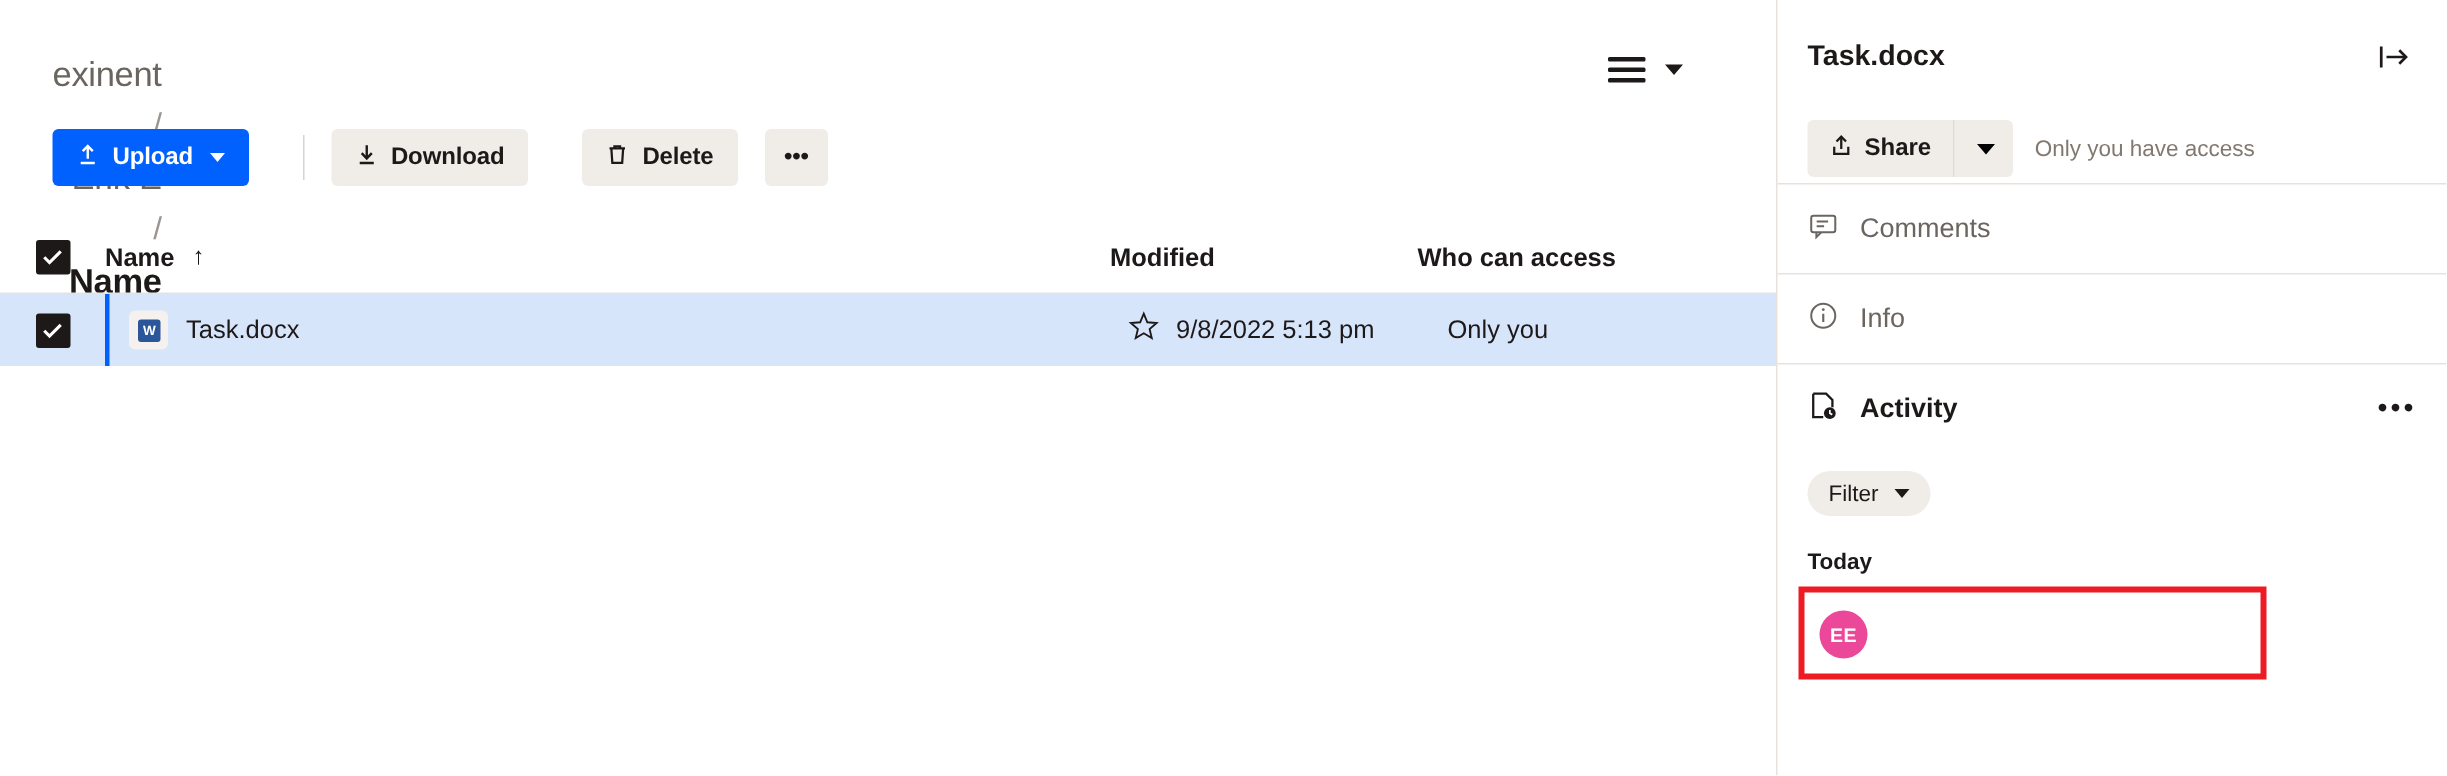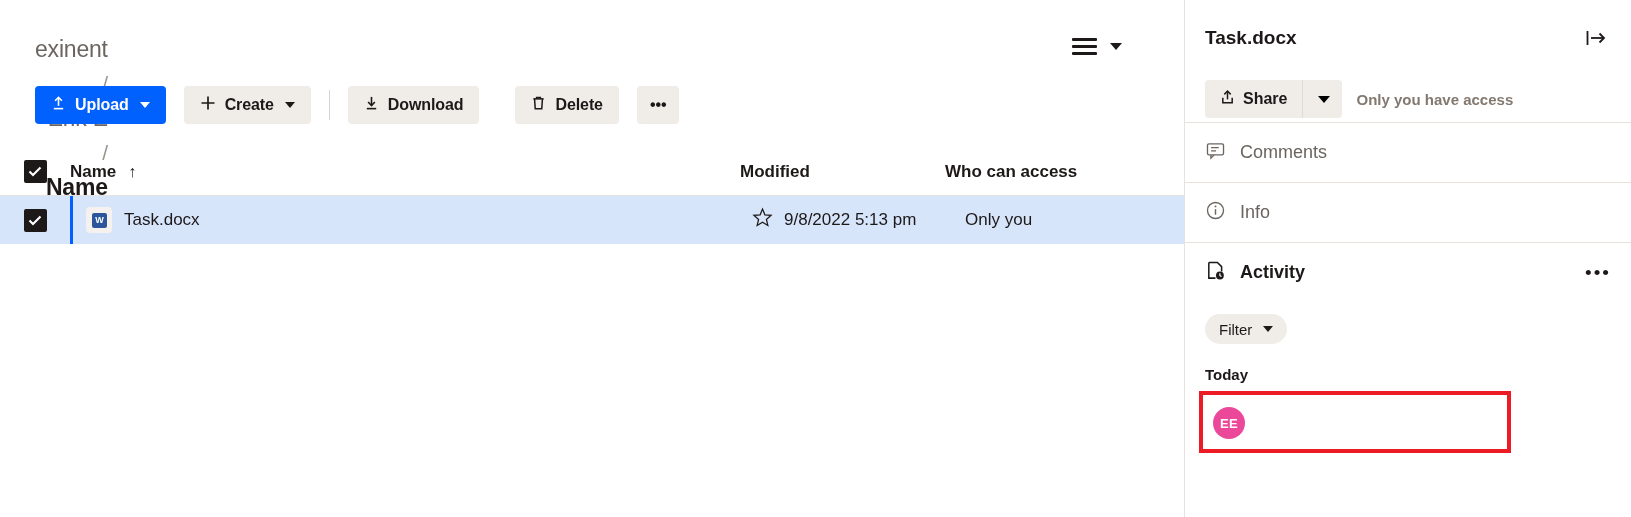--- a/index.html
+++ b/index.html
@@ -117,21 +117,21 @@
     height: 38px; background: #f0ece8; border: none; border-radius: 4px 0 0 4px;
     display: inline-flex; align-items: center; gap: 8px; padding: 16px 15px;
     font-size: 16px; font-weight: 700; color: #1e1919; cursor: pointer;
     font-family: "Liberation Sans", sans-serif;
   }
   .share-caret {
     height: 38px; width: 40px; background: #f0ece8; border: none;
     border-left: 1px solid #e0dbd6; border-radius: 0 4px 4px 0;
     display: inline-flex; align-items: center; justify-content: center; cursor: pointer;
   }
-  .share-note { font-size: 15px; color: #82786f; white-space: nowrap; font-weight: bold; }
+  .share-note { font-size: 15px; color: #82786f; white-space: nowrap; }
 
   .sect {
     height: 60px; display: flex; align-items: center; gap: 14px;
     padding: 0 20px; border-top: 1px solid #e7e2dd; cursor: pointer;
   }
   .sect-label { font-size: 18px; color: #6b6560; }
   .sect.active .sect-label { color: #1e1919; font-weight: 700; }
   .sect .spacer { flex: 1; }
   .dots { letter-spacing: 2px; font-size: 19px; color: #1e1919; cursor: pointer; }
 
@@ -191,29 +191,20 @@
             <path d="M4.4 5.6 L8 2 L11.6 5.6" stroke="#fff" stroke-width="1.7" fill="none"></path>
             <path d="M3 14 L13 14" stroke="#fff" stroke-width="1.7"></path>
           </svg>
         </span>
         <span>Upload</span>
         <span class="chev"></span>
       </button>
 
       <span class="tb-gap"></span>
 
-      <button class="btn">
-        <span>
-          <svg width="16" height="16" viewBox="0 0 16 16" aria-hidden="true">
-            <path d="M8 1.5 L8 14.5 M1.5 8 L14.5 8" stroke="#1e1919" stroke-width="1.7"></path>
-          </svg>
-        </span>
-        <span>Create</span>
-        <span class="chev"></span>
-      </button>
 
       <span class="tb-div"></span>
 
       <button class="btn">
         <span>
           <svg width="15" height="16" viewBox="0 0 16 16" fill="none" aria-hidden="true">
             <path d="M8 1.5 L8 10.5" stroke="#1e1919" stroke-width="1.7"></path>
             <path d="M4.4 7 L8 10.8 L11.6 7" stroke="#1e1919" stroke-width="1.7" fill="none"></path>
             <path d="M3 14 L13 14" stroke="#1e1919" stroke-width="1.7"></path>
           </svg>

